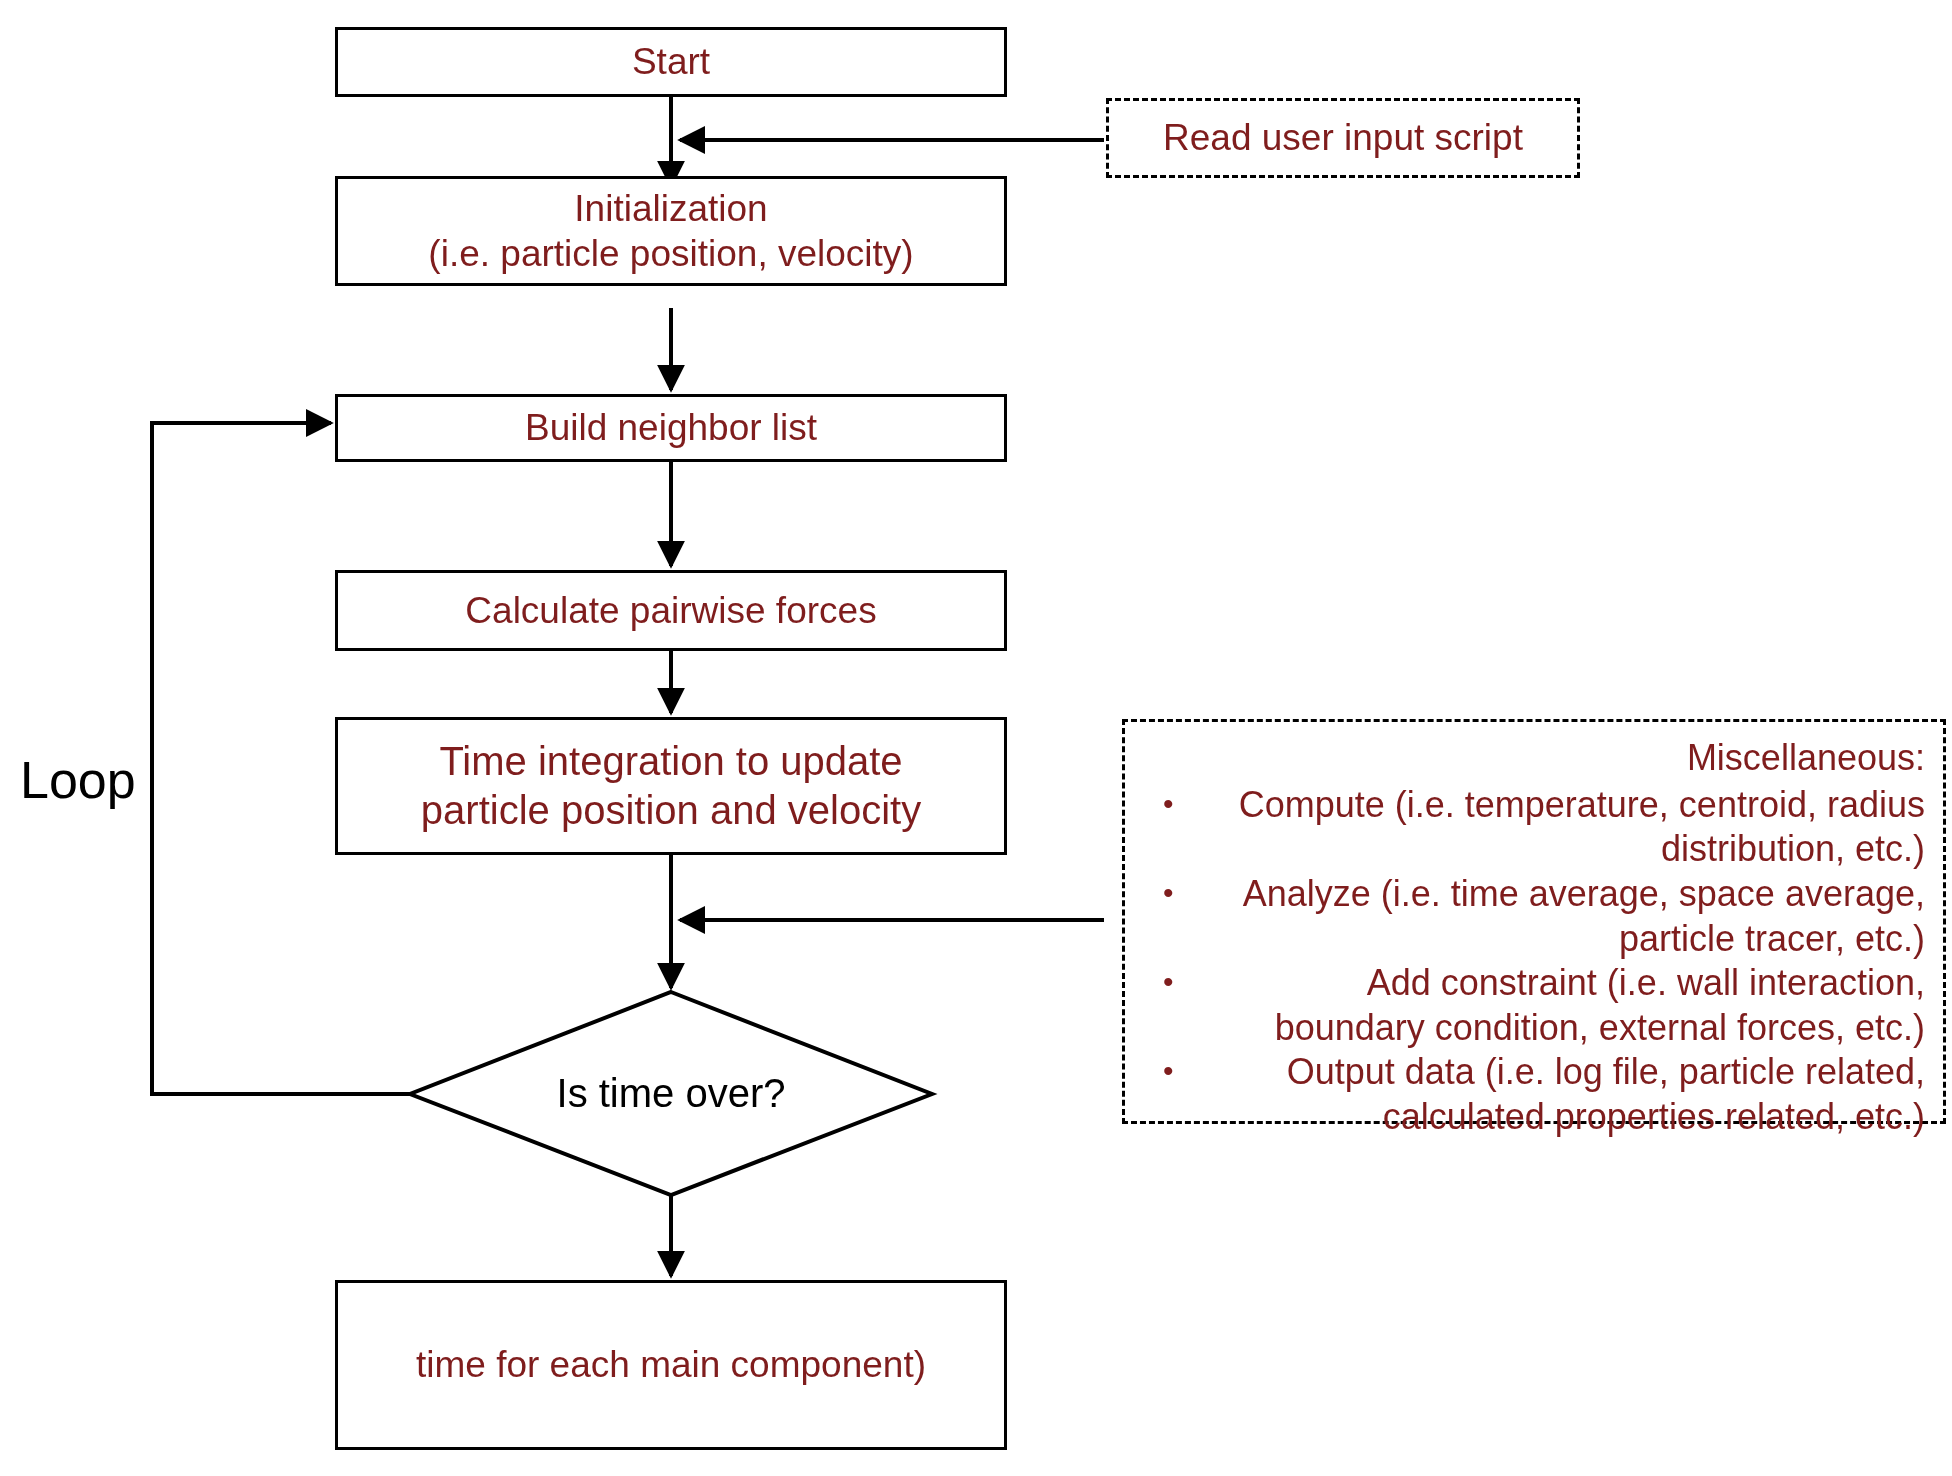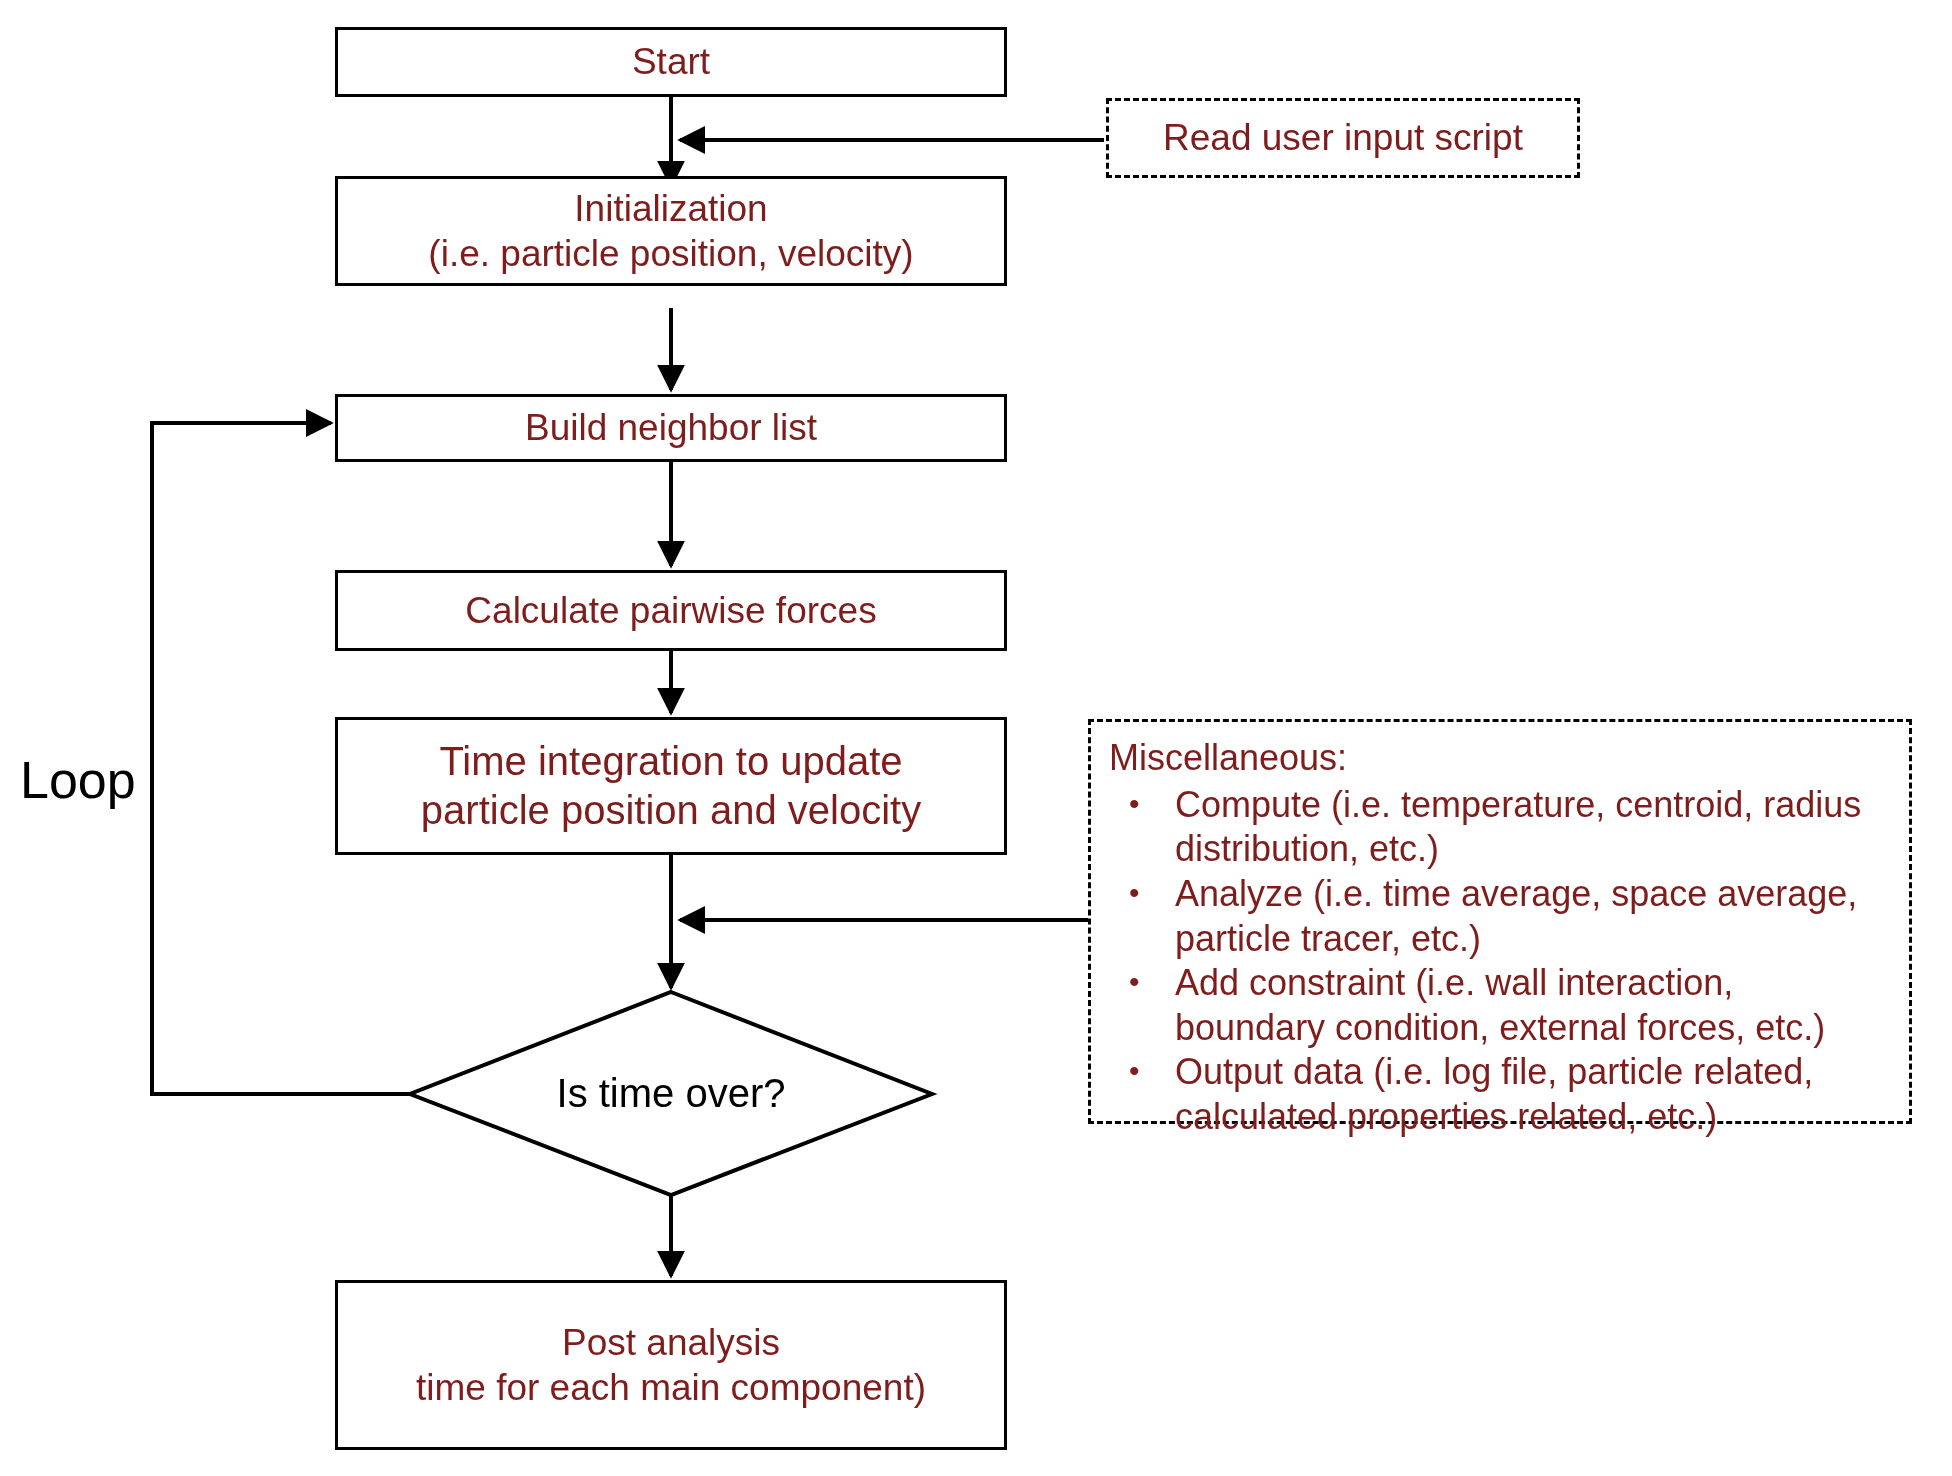--- a/index.html
+++ b/index.html
@@ -147,26 +147,25 @@
       <div>particle position and velocity</div>
     </div>
   </div>
 
   <div class="diamond-text" style="left:410px; top:1071px; width:522px;">
     <span>Is time over?</span>
   </div>
 
   <div class="node proc" style="left:335px; top:1280px; width:672px; height:170px;">
     <div class="inner">
-      <div>Post analysis</div>
       <div>time for each main component)</div>
     </div>
   </div>
 
-  <div class="node misc" style="left:1088px; top:719px; width:824px; height:405px;">
+  <div class="node misc" style="left:1122px; top:719px; width:824px; height:405px;text-align:right;">
     <div class="misc-title">Miscellaneous:</div>
     <ul class="misc-list">
       <li>
         <span class="bullet">•</span>
         <span>Compute (i.e. temperature, centroid, radius distribution, etc.)</span>
       </li>
       <li>
         <span class="bullet">•</span>
         <span>Analyze (i.e. time average, space average, particle tracer, etc.)</span>
       </li>

